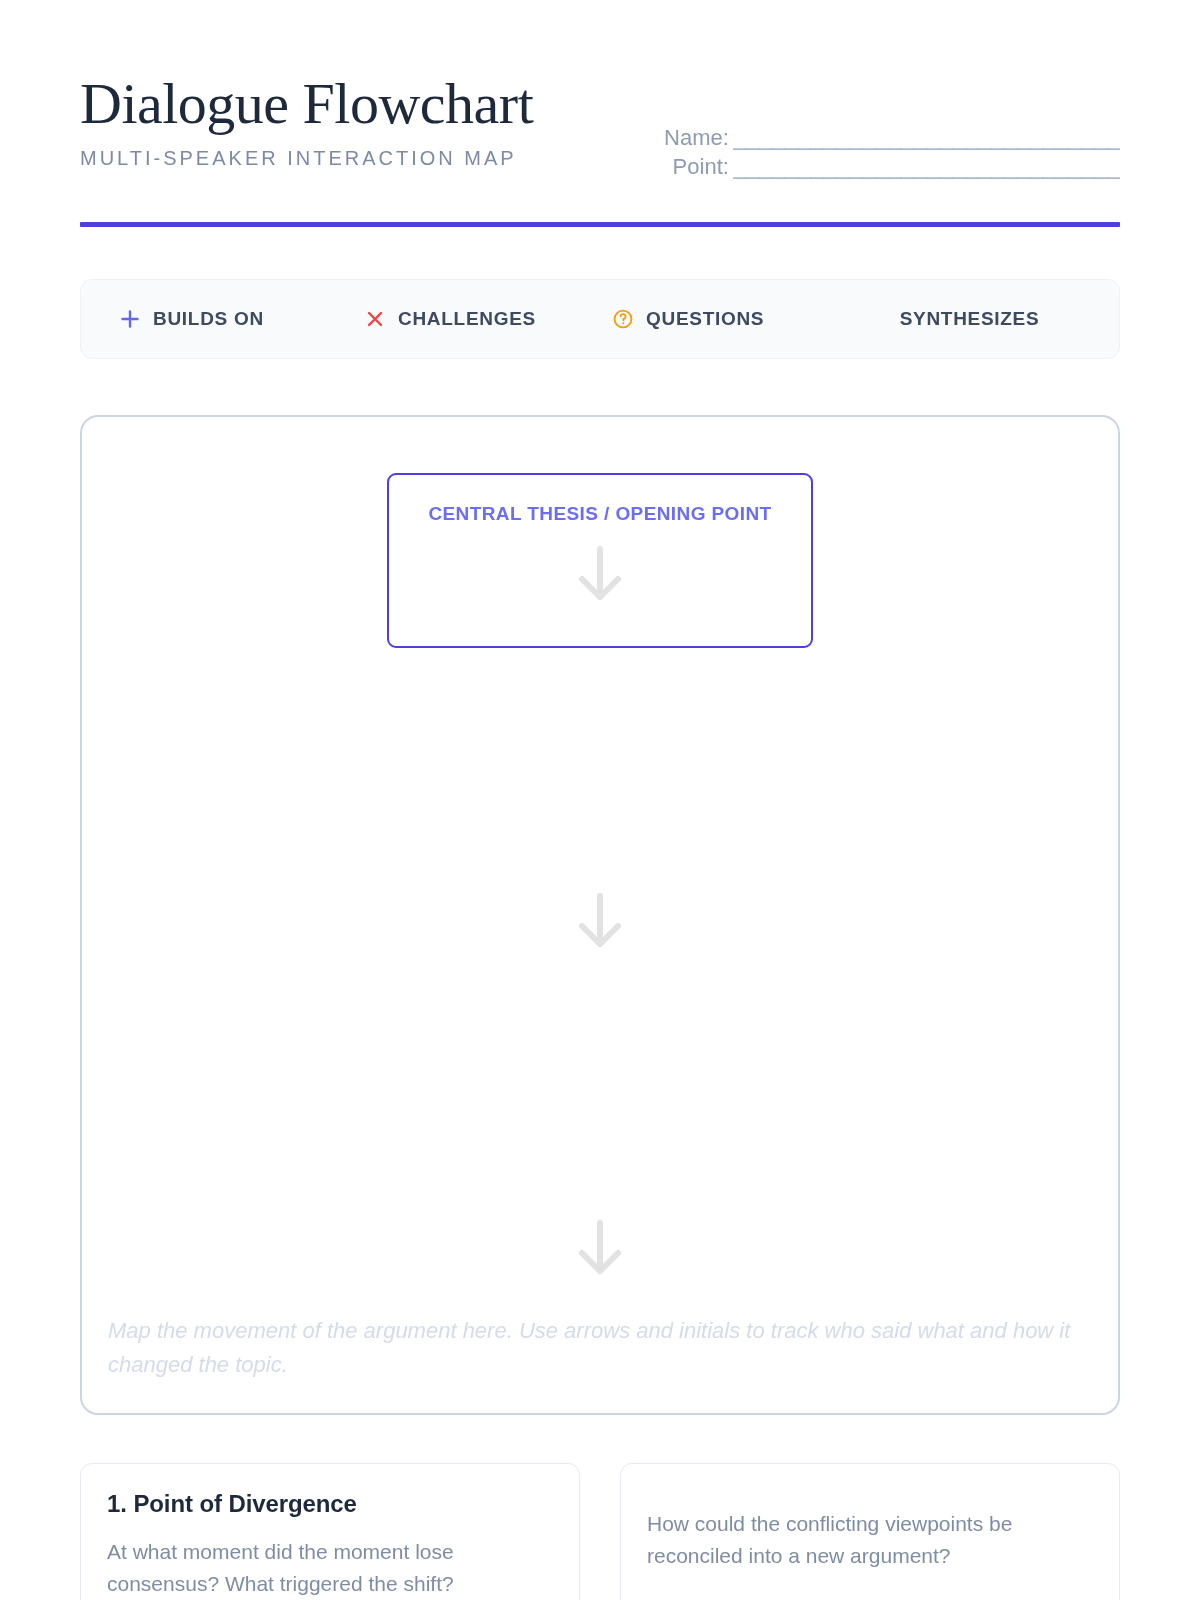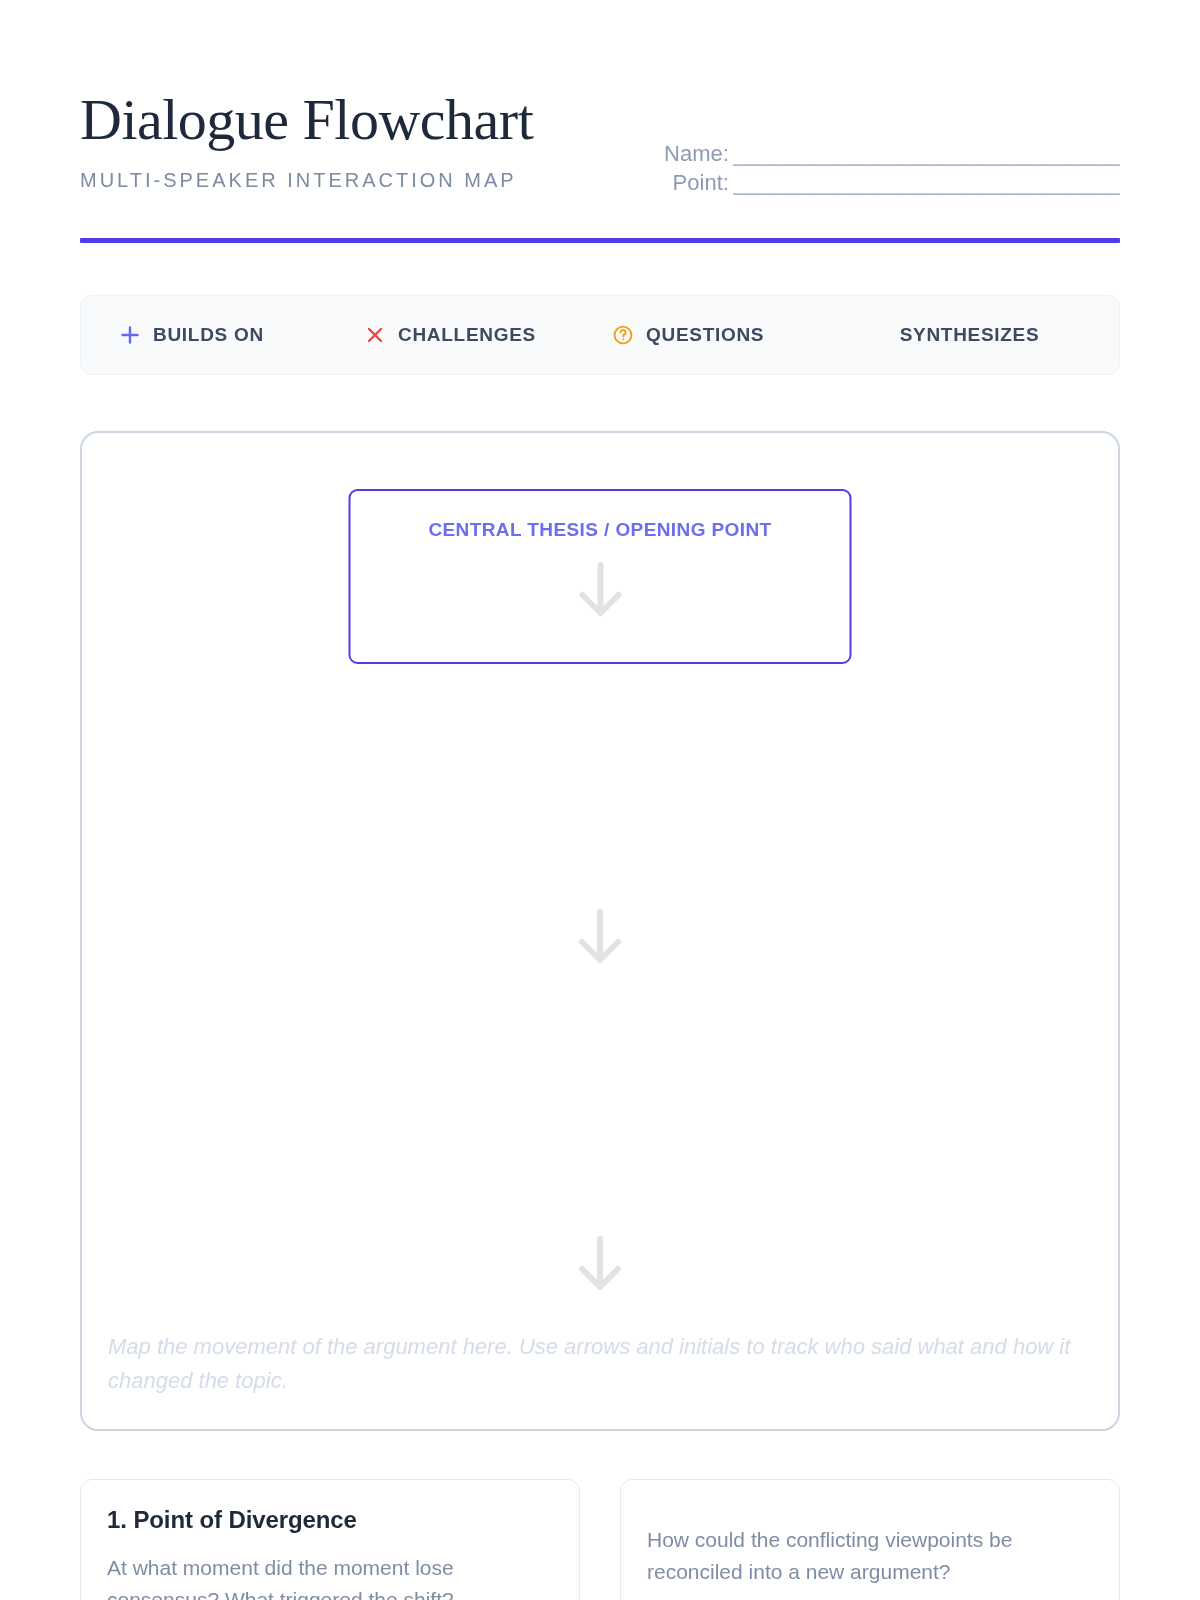--- a/index.html
+++ b/index.html
@@ -13,21 +13,21 @@
 
   body {
     font-family: "Liberation Sans", sans-serif;
     -webkit-font-smoothing: antialiased;
   }
 
   .page {
     position: relative;
     width: 1200px;
     height: 1600px;
-    padding: 16px 80px;
+    padding: 0 80px;
   }
 
   
   .header {
     display: flex;
     align-items: flex-start;
     justify-content: space-between;
     padding-top: 72px;
   }
 
@@ -36,21 +36,21 @@
   .page-title {
     font-family: "Liberation Serif", serif;
     font-size: 58px;
     font-weight: 400;
     line-height: 1.12;
     color: #1e293b;
     letter-spacing: -0.5px;
   }
 
   .page-subtitle {
-    margin-top: 16px;
+    margin-top: 10px;
     font-size: 20px;
     font-weight: 400;
     letter-spacing: 3.0px;
     color: #7c8aa3;
     text-transform: uppercase;
   }
 
   .meta-block {
     flex: 1 1 auto;
     padding-left: 84px;
@@ -141,21 +141,21 @@
     border: 2px solid #ccd6e3;
     border-radius: 18px;
     background: #ffffff;
   }
 
   .thesis-box {
     position: absolute;
     left: 50%;
     transform: translateX(-50%);
     top: 56px;
-    width: 503px;
+    width: 426px;
     height: 175px;
     border: 2px solid #4f3ee8;
     border-radius: 9px;
     background: #fff;
     display: flex;
     flex-direction: column;
     align-items: center;
   }
 
   .thesis-label {

